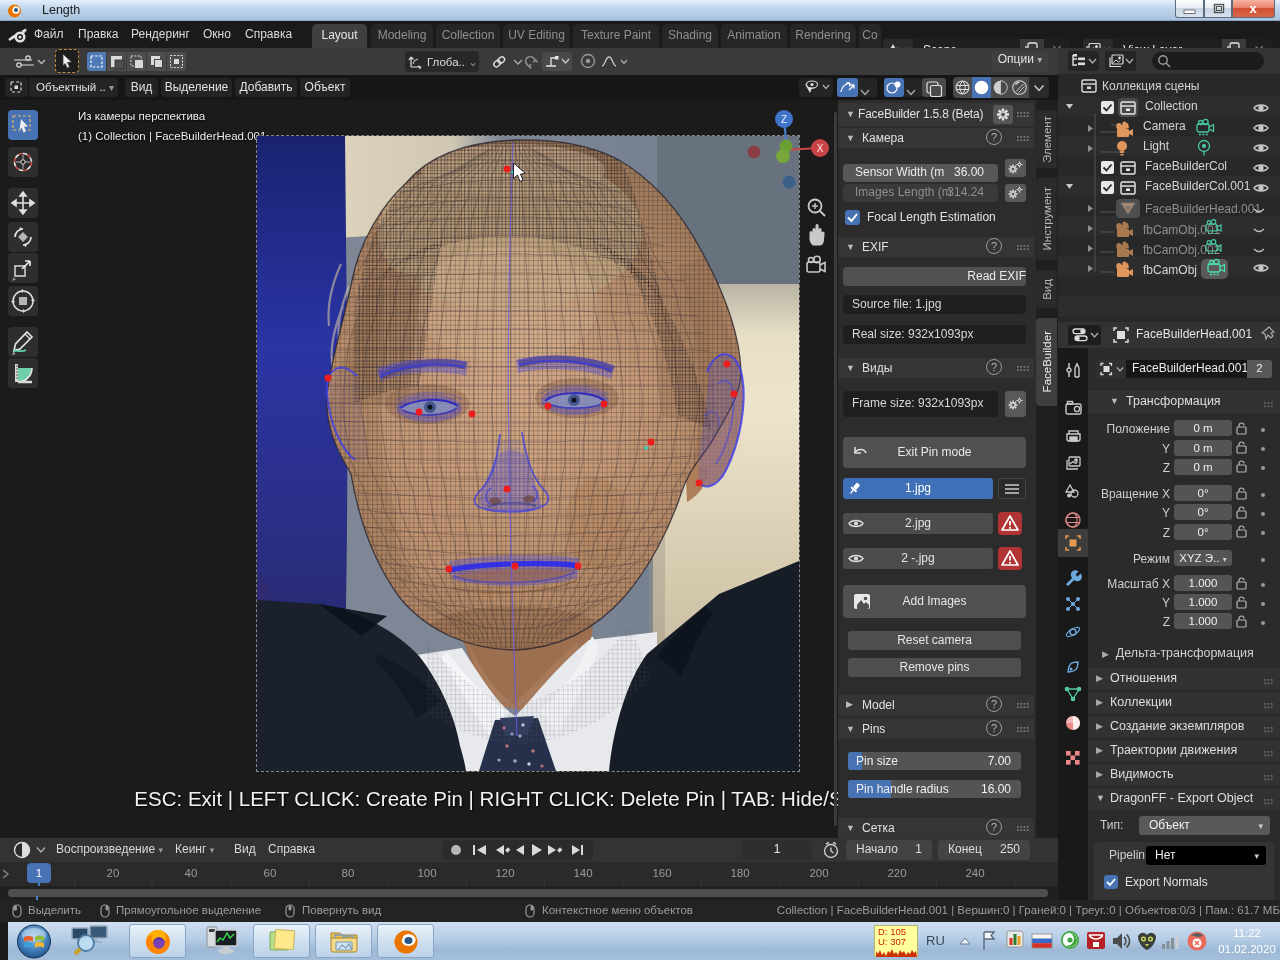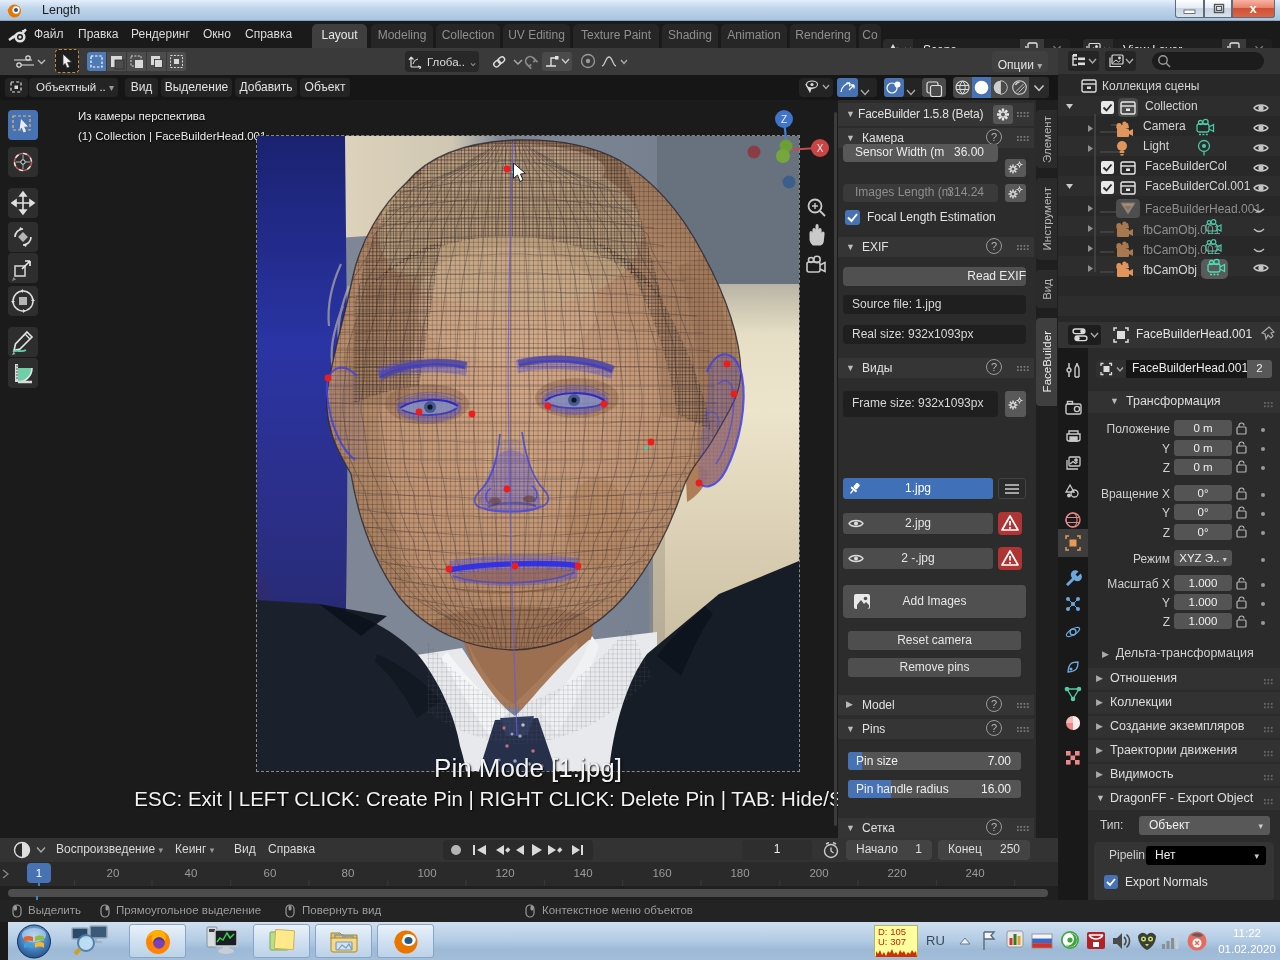--- a/index.html
+++ b/index.html
@@ -187,21 +187,21 @@
           <path d="M4 14 h10 M9 14 v-8 h5" stroke="#e5e5e5" stroke-width="1.3" fill="none"></path>
           <rect x="13" y="4" width="3.5" height="3.5" fill="#e5e5e5"></rect>
           <path d="M20 7 l3.5 4 l3.5 -4" stroke="#ccc" stroke-width="1.3" fill="none"></path>
         </svg></div>
  <svg class="abs" style="left:580px;top:5px" width="50" height="17" viewBox="0 0 50 17">
         <circle cx="8" cy="8" r="6.5" fill="none" stroke="#9a9a9a" stroke-width="1.3"></circle>
         <circle cx="8" cy="8" r="2.2" fill="#9a9a9a"></circle>
         <path d="M22 13 c3 0 3.5 -9 7 -9 c3.5 0 4 9 7 9" stroke="#c9c9c9" stroke-width="1.3" fill="none"></path>
         <path d="M41 7 l3 3.5 l3 -3.5" stroke="#aaa" stroke-width="1.3" fill="none"></path>
       </svg>
- <div class="abs" style="left:992px;top:3px;width:56px;height:21px;background:#404040;border-radius:4px;color:#e3e3e3;font-size:12px;text-align:center;line-height:28px">Опции <span style="color:#aaa;font-size:10px">▾</span></div>
+ <div class="abs" style="left:992px;top:3px;width:56px;height:21px;background:#404040;border-radius:4px;color:#e3e3e3;font-size:12px;text-align:center;line-height:16px">Опции <span style="color:#aaa;font-size:10px">▾</span></div>
 </div>
 
 <div class="abs" id="row3">
  <div class="hbtn" style="left:5px;width:23px"><svg width="23" height="18" viewBox="0 0 23 18">
           <rect x="6" y="4" width="10" height="10" fill="none" stroke="#ddd" stroke-width="1.2" stroke-dasharray="3 2.2"></rect>
           <rect x="9.5" y="7.5" width="3.5" height="3.5" fill="#ddd"></rect>
         </svg></div>
  <div class="hbtn" style="left:29px;width:89px;text-align:left;padding-left:7px;font-size:11.5px">Объектный .. <span style="color:#999;font-size:10px">▾</span></div>
  <div class="hbtn" style="left:125px;width:33px">Вид</div>
  <div class="hbtn" style="left:161px;width:71px">Выделение</div>
@@ -569,21 +569,20 @@
   </g>
   <circle cx="256" cy="36" r="1.6" fill="#2ad8c8"></circle>
           <circle cx="389" cy="312" r="1.8" fill="#2ad8c8"></circle>
  </svg>
  </div>
 
  <svg class="abs" style="left:512px;top:62px" width="16" height="22" viewBox="0 0 16 22">
         <path d="M1.5 1 L1.5 16.5 L5.5 13 L8 19.5 L11 18 L8.5 12 L13.5 11.5 Z" fill="#fff" stroke="#222" stroke-width="1"></path>
       </svg>
 
- <div class="abs" style="left:0;top:653px;width:840px;text-align:center;font-size:26px;color:#f2f2f2;text-shadow:1px 1px 2px #000"><span style="margin-left:216px">Pin Mode  [1.jpg]</span></div>
  <div class="abs" style="left:0;top:687px;width:977px;text-align:center;font-size:20.5px;color:#f2f2f2;text-shadow:1px 1px 2px #000">ESC: Exit | LEFT CLICK: Create Pin | RIGHT CLICK: Delete Pin | TAB: Hide/S</div>
 
  <svg class="abs" style="left:740px;top:8px" width="95" height="90" viewBox="0 0 95 90">
   <line x1="47" y1="42" x2="44" y2="11" stroke="#4a7ec9" stroke-width="2.2"></line>
   <line x1="47" y1="42" x2="77" y2="40" stroke="#c94a4a" stroke-width="2.2"></line>
   <circle cx="44" cy="11" r="9" fill="#3f74c9"></circle>
         <text x="44" y="15" text-anchor="middle" font-size="10" fill="#eaf2ff" font-family="Liberation Sans">Z</text>
   <circle cx="80" cy="40" r="9" fill="#c94444"></circle>
         <text x="80" y="44" text-anchor="middle" font-size="10" fill="#ffecec" font-family="Liberation Sans">X</text>
   <circle cx="46" cy="38" r="6.5" fill="#6b9f33"></circle>
@@ -648,21 +647,21 @@
               <rect x="3.3" y="1" width="1.7" height="1.7"></rect>
               <rect x="6.6" y="1" width="1.7" height="1.7"></rect>
               <rect x="9.9" y="1" width="1.7" height="1.7"></rect>
               <rect x="0" y="4.3" width="1.7" height="1.7"></rect>
               <rect x="3.3" y="4.3" width="1.7" height="1.7"></rect>
               <rect x="6.6" y="4.3" width="1.7" height="1.7"></rect>
               <rect x="9.9" y="4.3" width="1.7" height="1.7"></rect>
             </g>
           </svg></div>
  </div>
- <div class="pfield" style="left:5px;top:44px;width:155px"><span style="margin-left:12px">Sensor Width (m</span><span style="position:absolute;right:14px">36.00</span></div>
+ <div class="pfield" style="left:5px;top:64px;width:155px"><span style="margin-left:12px">Sensor Width (m</span><span style="position:absolute;right:14px">36.00</span></div>
  <div class="abs" style="left:167px;top:59px;width:21px;height:18px;background:#595959;border-radius:3px"><svg width="21" height="18" viewBox="0 0 21 18">
           <g fill="#ddd">
             <circle cx="8" cy="10" r="2.6"></circle>
             <path d="M8 5.5 v9 M3.5 10 h9 M4.8 6.8 l6.4 6.4 M11.2 6.8 l-6.4 6.4" stroke="#ddd" stroke-width="1.5"></path>
             <circle cx="8" cy="10" r="1.5" fill="#595959"></circle>
             <circle cx="14.5" cy="5.5" r="1.8"></circle>
             <path d="M14.5 2.5 v6 M11.5 5.5 h6" stroke="#ddd" stroke-width="1.1"></path>
             <circle cx="14.5" cy="5.5" r="1" fill="#595959"></circle>
           </g>
         </svg></div>
@@ -722,20 +721,26 @@
  <div class="abs" style="left:167px;top:291px;width:21px;height:26px;background:#595959;border-radius:3px"><svg width="21" height="26" viewBox="0 0 21 26">
           <g fill="#ddd">
             <circle cx="8" cy="14" r="2.6"></circle>
             <path d="M8 9.5 v9 M3.5 14 h9 M4.8 10.8 l6.4 6.4 M11.2 10.8 l-6.4 6.4" stroke="#ddd" stroke-width="1.5"></path>
             <circle cx="8" cy="14" r="1.5" fill="#595959"></circle>
             <circle cx="14.5" cy="9.5" r="1.8"></circle>
             <path d="M14.5 6.5 v6 M11.5 9.5 h6" stroke="#ddd" stroke-width="1.1"></path>
             <circle cx="14.5" cy="9.5" r="1" fill="#595959"></circle>
           </g>
         </svg></div>
+ <div class="abs" style="left:5px;top:337px;width:183px;height:31px;background:#505050;border-radius:4px;color:#e8e8e8;font-size:12px;text-align:center;line-height:30px">Exit Pin mode
+  <svg class="abs" style="left:8px;top:7px" width="18" height="16" viewBox="0 0 18 16">
+          <path d="M4 3 L4 9 L10 9" fill="none" stroke="#ddd" stroke-width="1.6"></path>
+          <path d="M4 9 C6 4.5 13 4 15 9" fill="none" stroke="#ddd" stroke-width="1.6"></path>
+        </svg>
+ </div>
  <div class="abs" style="left:5px;top:378px;width:150px;height:21px;background:#4070b8;border-radius:3px;color:#fff;font-size:12px;text-align:center;line-height:20px">1.jpg
   <svg class="abs" style="left:4px;top:3px" width="16" height="15" viewBox="0 0 16 15">
           <g transform="rotate(40 8 7)">
             <rect x="5.8" y="1.5" width="4.4" height="6" rx="1" fill="#fff"></rect>
             <rect x="4.3" y="7.8" width="7.4" height="2" rx="1" fill="#fff"></rect>
             <path d="M8 10 v4" stroke="#fff" stroke-width="1.4"></path>
           </g>
         </svg>
  </div>
  <div class="abs" style="left:160px;top:378px;width:28px;height:21px;background:#2a2a2a;border:1px solid #444;border-radius:3px"><svg width="26" height="19">
@@ -1434,20 +1439,21 @@
  <svg class="abs" style="left:285px;top:4px" width="10" height="14" viewBox="0 0 10 14">
         <rect x="1" y="1" width="8" height="12" rx="4" fill="none" stroke="#999" stroke-width="1.2"></rect>
         <rect x="3.5" y="1.5" width="3" height="5" rx="1.5" fill="#999"></rect>
       </svg>
  <div class="abs" style="left:302px;top:4px">Повернуть вид</div>
  <svg class="abs" style="left:525px;top:4px" width="10" height="14" viewBox="0 0 10 14">
         <rect x="1" y="1" width="8" height="12" rx="4" fill="none" stroke="#999" stroke-width="1.2"></rect>
         <rect x="5.5" y="1.5" width="3" height="5" rx="1.5" fill="#999"></rect>
       </svg>
  <div class="abs" style="left:542px;top:4px">Контекстное меню объектов</div>
+ <div class="abs" style="right:0px;top:4px">Collection | FaceBuilderHead.001 | Вершин:0 | Граней:0 | Треуг.:0 | Объектов:0/3 | Пам.: 61.7 МБ</div>
 </div>
 
 <div class="abs" id="taskbar">
  <svg class="abs" style="left:7px;top:1px" width="38" height="37" viewBox="0 0 38 37">
   <defs>
           <radialGradient id="orb" cx="0.5" cy="0.35" r="0.8">
             <stop offset="0" stop-color="#9ec7ea"></stop>
             <stop offset="0.55" stop-color="#3e79b8"></stop>
             <stop offset="1" stop-color="#173e6e"></stop>
           </radialGradient>

